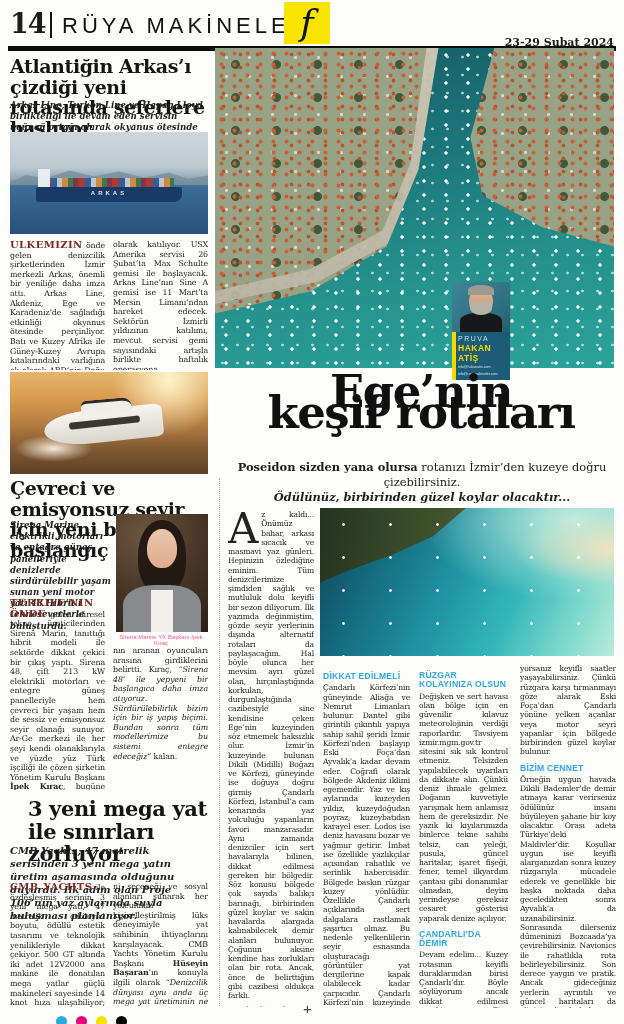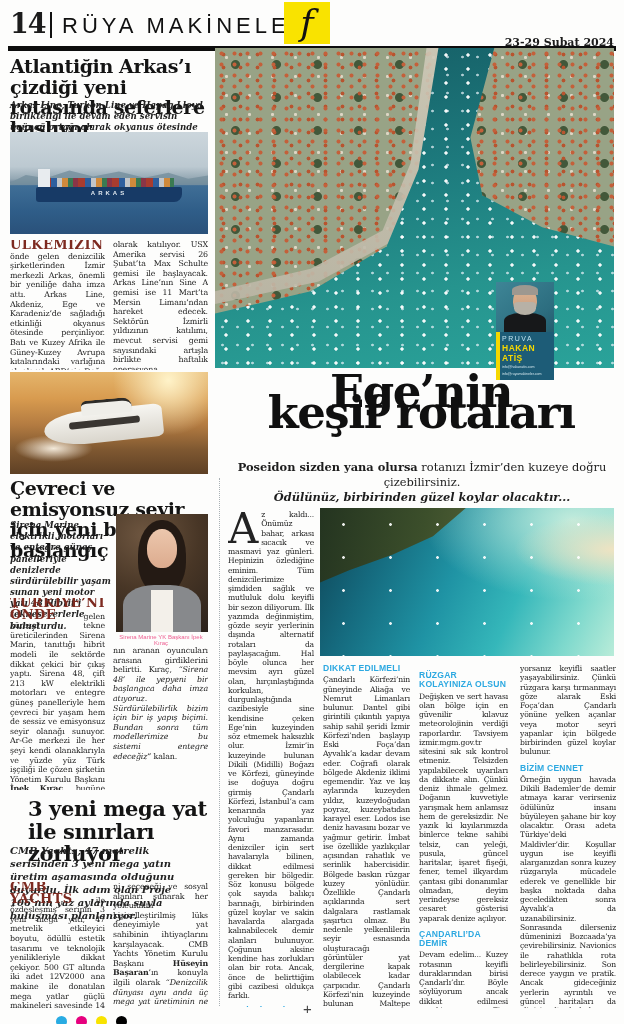--- a/index.html
+++ b/index.html
@@ -14,21 +14,21 @@
                  letter-spacing:4px;font-weight:400;color:#111;}
   .logo-box{left:284px;top:2px;width:46px;height:42px;background:#f9e300;text-align:center;}
   .logo-f{font-size:36px;font-style:italic;font-family:"DejaVu Serif",serif;line-height:42px;color:#111;}
   .issue-date{right:10px;top:10px;font-size:11px;font-weight:bold;text-align:right;line-height:14px;margin-top:26px;}
   .head-rule{left:8px;top:46px;width:608px;height:5px;background:#0d0d0d;}
 
   
   .headline{font-family:"DejaVu Serif",serif;font-weight:bold;letter-spacing:-0.4px;line-height:1.08;color:#141414;}
   .deck{font-weight:bold;font-style:italic;font-size:8.6px;line-height:1.3;color:#222;}
   .body-text{font-size:7.9px;line-height:9.6px;text-align:justify;letter-spacing:-0.12px;color:#232323;overflow:hidden;}
-  .lead-in{font-weight:bold;color:#7d2a20;font-size:13px;letter-spacing:0.4px;}
+  .lead-in{font-weight:bold;color:#7d2a20;font-size:10px;letter-spacing:0.4px;}
   .bold{font-weight:bold;}
   .quote{font-style:italic;}
   .sec-head{font-family:"Liberation Sans",sans-serif;font-weight:bold;font-size:8.6px;color:#2da9e1;
             letter-spacing:0.2px;margin:7px 0 2px;text-align:left;}
   .caption-pink{font-size:6px;color:#ee5f92;font-family:"Liberation Sans",sans-serif;text-align:center;}
 
   
   .photo-ship{left:10px;top:132px;width:198px;height:102px;
     background:linear-gradient(180deg,#ccd6dc 0%,#bcc9d1 34%,#93a7b3 46%,#6d8699 50%,#3f6e96 53%,#2f5d88 78%,#2a517a 100%);}
   .ship-mountains{position:absolute;left:0;top:30%;width:100%;height:22%;background:#77909f;opacity:.85;
@@ -57,21 +57,21 @@
 
   
   .portrait-ipek{left:116px;top:514px;width:92px;height:118px;overflow:hidden;
     background:radial-gradient(circle at 30% 18%,#6e5640 0%,#483626 48%,#2a211a 100%);}
   .p-hair{position:absolute;left:24%;top:5%;width:52%;height:62%;background:#241a14;border-radius:48% 48% 42% 42%;}
   .p-face{position:absolute;left:34%;top:13%;width:32%;height:33%;
     background:linear-gradient(#ecc7ad,#dcab8e);border-radius:50% 50% 46% 46%;}
   .p-blazer{position:absolute;left:8%;top:60%;width:84%;height:42%;background:#87898c;border-radius:40% 40% 0 0;}
   .p-shirt{position:absolute;left:38%;top:64%;width:24%;height:38%;background:#f3f0ea;}
 
-  .author-box{left:452px;top:282px;width:58px;margin-left:44px;}
+  .author-box{left:452px;top:282px;width:58px;}
   .portrait-hakan{position:relative;width:58px;height:50px;overflow:hidden;
     background:linear-gradient(140deg,#3e8596,#2d6e80 70%,#245d6e);}
   .h-face{position:absolute;left:30%;top:12%;width:40%;height:52%;
     background:linear-gradient(#dcb494,#c99c7c);border-radius:50% 50% 44% 44%;}
   .h-hair{position:absolute;left:27%;top:6%;width:46%;height:20%;background:#9d9890;border-radius:50% 50% 0 0;}
   .h-beard{position:absolute;left:31%;top:40%;width:38%;height:26%;background:#b7b1a6;border-radius:20% 20% 50% 50%;}
   .h-body{position:absolute;left:14%;top:62%;width:72%;height:40%;background:#17181a;border-radius:40% 40% 0 0;}
   .author-panel{position:relative;width:50px;background:#1d5c77;border-left:4px solid #f5d800;
     padding:3px 2px 3px 2px;font-family:"Liberation Sans",sans-serif;}
   .a-kicker{display:block;color:#bfe3ef;font-size:7px;letter-spacing:1.5px;margin-bottom:1px;}
@@ -220,21 +220,21 @@
     <div class="coast-land"></div>
   </div>
 
   <div class="abs main-col" style="left:228px;top:510px;width:86px;height:498px;">
     <p style="margin:0;"><span class="dropcap">A</span><span>z kaldı... Önümüz bahar, arkası sıcacık ve masmavi yaz günleri. Hepinizin özlediğine eminim. Tüm denizcilerimize şimdiden sağlık ve mutluluk dolu keyifli bir sezon diliyorum. İlk yazımda değinmiştim, gözde seyir yerlerinin dışında alternatif rotaları da paylaşacağım. Hal böyle olunca her mevsim ayrı güzel olan, hırçınlaştığında korkulan, durgunlaştığında cazibesiyle sine kendisine çeken Ege’nin kuzeyinden söz etmemek haksızlık olur. İzmir’in kuzeyinde bulunan Dikili (Midilli) Boğazı ve Körfezi, güneyinde ise doğuya doğru girmiş Çandarlı Körfezi, İstanbul’a cam kenarında yaz yolculuğu yapanların favori manzarasıdır. Aynı zamanda denizciler için sert havalarıyla bilinen, dikkat edilmesi gereken bir bölgedir. Söz konusu bölgede çok sayıda balıkçı barınağı, birbirinden güzel koylar ve sakin havalarda alargada kalınabilecek demir alanları bulunuyor. Çoğunun aksine kendine has zorlukları olan bir rota. Ancak, önce de belirttiğim gibi cazibesi oldukça farklı.</span></p>
     <div class="sec-head">KEYİFLİ SEYİRLER</div>
 
   </div>
 
   <div class="abs main-col" style="left:323px;top:664px;width:87px;height:344px;">
-    <div class="sec-head" style="margin-top:0;">DİKKAT EDİLMELİ</div>
+    <div class="sec-head" style="margin-top:8px;">DİKKAT EDİLMELİ</div>
     <p style="margin:0;">Çandarlı Körfezi’nin güneyinde Aliağa ve Nemrut Limanları bulunur. Dantel gibi girintili çıkıntılı yapıya sahip sahil şeridi İzmir Körfezi’nden başlayıp Eski Foça’dan Ayvalık’a kadar devam eder. Coğrafi olarak bölgede Akdeniz iklimi egemendir. Yaz ve kış aylarında kuzeyden yıldız, kuzeydoğudan poyraz, kuzeybatıdan karayel eser. Lodos ise deniz havasını bozar ve yağmur getirir. İmbat ise özellikle yazlıkçılar açısından rahatlık ve serinlik habercisidir. Bölgede baskın rüzgar kuzey yönlüdür. Özellikle Çandarlı açıklarında sert dalgalara rastlamak şaşırtıcı olmaz. Bu nedenle yelkenlilerin seyir esnasında oluşturacağı görüntüler yat dergilerine kapak olabilecek kadar çarpıcıdır. Çandarlı Körfezi’nin kuzeyinde bulunan Maltepe Burnu ile güneyinde kalan Arslan Burnu arasındaki saha bu tür olumsuz havaların en şiddetli yaşandığı noktalardır. Kuzey istikametine seyir planlayanların denize tek çıkmamalarını özellikle vurgulamak istiyorum. Hakim rüzgarlarla ilgili belirtmek istediğim bir husus daha var. Maltepe Burnu’ndaki sağanaklara ve Arslan Burnu’ndaki kaba dalga ve akıntılara çok dikkat edilmelidir. Bölgede seyir tecrübesi olan yelkenli tekne sahiplerinin ve balıkçıların güncel görüşleri sizler için değerli bir rehberdir. Hava</p>
   </div>
 
   <div class="abs main-col" style="left:419px;top:664px;width:89px;height:344px;">
     <div class="sec-head">RÜZGAR KOLAYINIZA OLSUN</div>
     <p style="margin:0;">Değişken ve sert havası olan bölge için en güvenilir kılavuz meteorolojinin verdiği raporlardır. Tavsiyem izmir.mgm.gov.tr sitesini sık sık kontrol etmeniz. Telsizden yapılabilecek uyarıları da dikkate alın. Çünkü deniz ihmale gelmez. Doğanın kuvvetiyle yarışmak hem anlamsız hem de gereksizdir. Ne yazık ki kıyılarımızda binlerce tekne sahibi telsiz, can yeleği, pusula, güncel haritalar, işaret fişeği, fener, temel ilkyardım çantası gibi donanımlar olmadan, deyim yerindeyse gereksiz cesaret gösterisi yaparak denize açılıyor.</p>
     <div class="sec-head">ÇANDARLI’DA DEMİR</div>
     <p style="margin:0;">Devam edelim... Kuzey rotasının keyifli duraklarından birisi Çandarlı’dır. Böyle söylüyorum ancak dikkat edilmesi gerekiyor. Zira barınağın kuzeyindeki sahil kesiminde 40 metre çapında olan ve dalgalı havalarda fark edilmesi son derece güç kayalık mevcuttur. Yeni Foça Koyu’nun batı burnundan 300 metre açıkta ise 40 metrelik alanı kaplayan kayalık ve döküntüler bulunur. Onlara dikkat etmek gerekir. Bütün önlemleri eksiksiz aldıysanız, denizciliğin temel kuralı olan önce güvenlik ilkesine harfiyen uyu-</p>
   </div>
 

